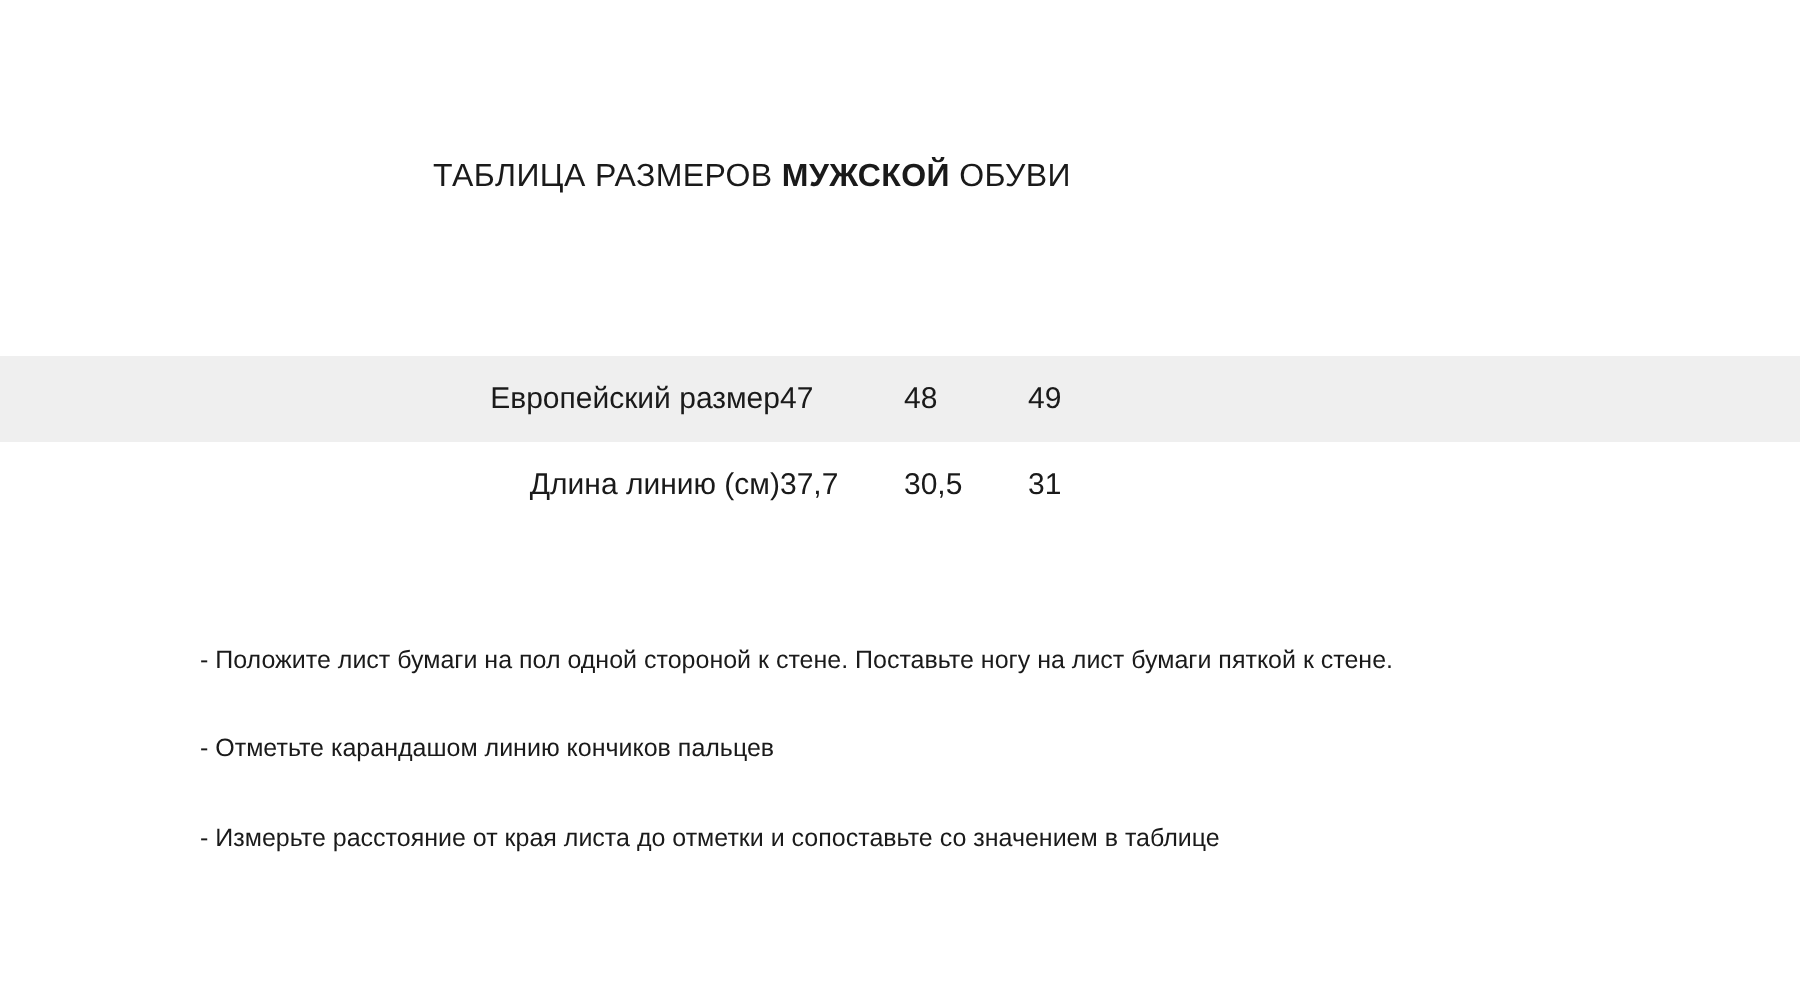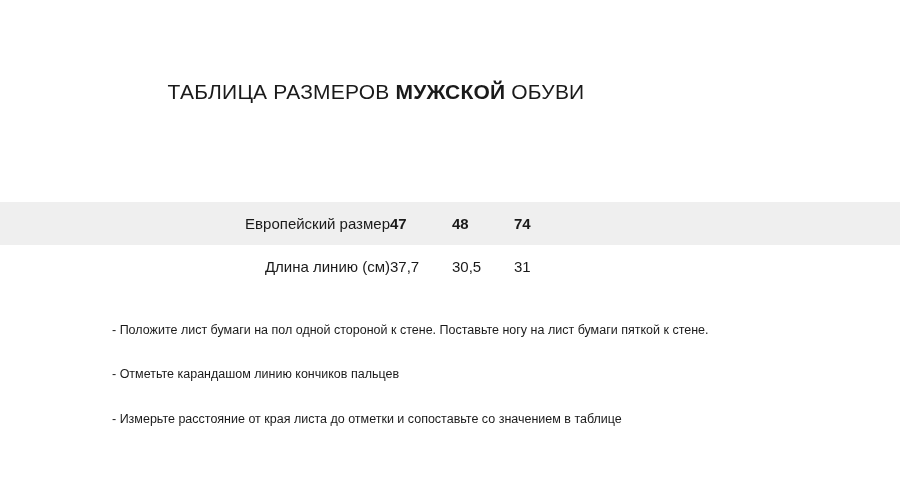--- a/index.html
+++ b/index.html
@@ -18,34 +18,33 @@
     position: relative;
     width: 900px;
     height: 500px;
   }
   .title {
     position: absolute;
     top: 80px;
     left: 0;
     width: 752px;
     text-align: center;
-    font-size: 21px;
+    font-size: 16px;
     letter-spacing: 0.2px;
     color: #1a1a1a;
     font-weight: 400;
   }
   .title .strong {
     font-weight: 700;
   }
   .table-wrap {
     position: absolute;
     top: 178px;
     left: 0;
     width: 900px;
-    margin-top: 24px;
   }
   table.size-table {
     border-collapse: collapse;
     width: 900px;
     table-layout: fixed;
   }
   table.size-table tr.row-head {
     background: #efefef;
   }
   table.size-table tr.row-body {
@@ -60,33 +59,33 @@
   }
   td.label-cell {
     text-align: right;
     padding-right: 12px;
     width: 390px;
     font-weight: 400;
   }
   td.val-cell {
     text-align: left;
     width: 62px;
-    font-weight: 700;
+    font-weight: 400;
     padding-left: 0;
   }
   tr.row-body td.val-cell {
     font-weight: 400;
   }
   td.spacer-cell {
     width: 324px;
   }
   .notes {
     position: absolute;
     top: 322px;
-    left: 112px;
+    left: 100px;
     width: 760px;
   }
   .note {
     font-size: 12.5px;
     color: #1a1a1a;
     line-height: 1.3;
     margin-bottom: 28px;
     white-space: nowrap;
   }
   .note:last-child {
@@ -102,21 +101,21 @@
     <span>ТАБЛИЦА РАЗМЕРОВ </span><span class="strong">МУЖСКОЙ</span><span> ОБУВИ</span>
   </div>
 
   <div class="table-wrap">
     <table class="size-table">
       <tbody>
           <tr class="row-head">
         <td class="label-cell">Европейский размер</td>
         <td class="val-cell">47</td>
         <td class="val-cell">48</td>
-        <td class="val-cell">74</td>
+        <td class="val-cell">49</td>
         <td class="spacer-cell"></td>
       </tr>
       <tr class="row-body">
         <td class="label-cell">Длина линию (см)</td>
         <td class="val-cell">37,7</td>
         <td class="val-cell">30,5</td>
         <td class="val-cell">31</td>
         <td class="spacer-cell"></td>
       </tr>
     </tbody>

